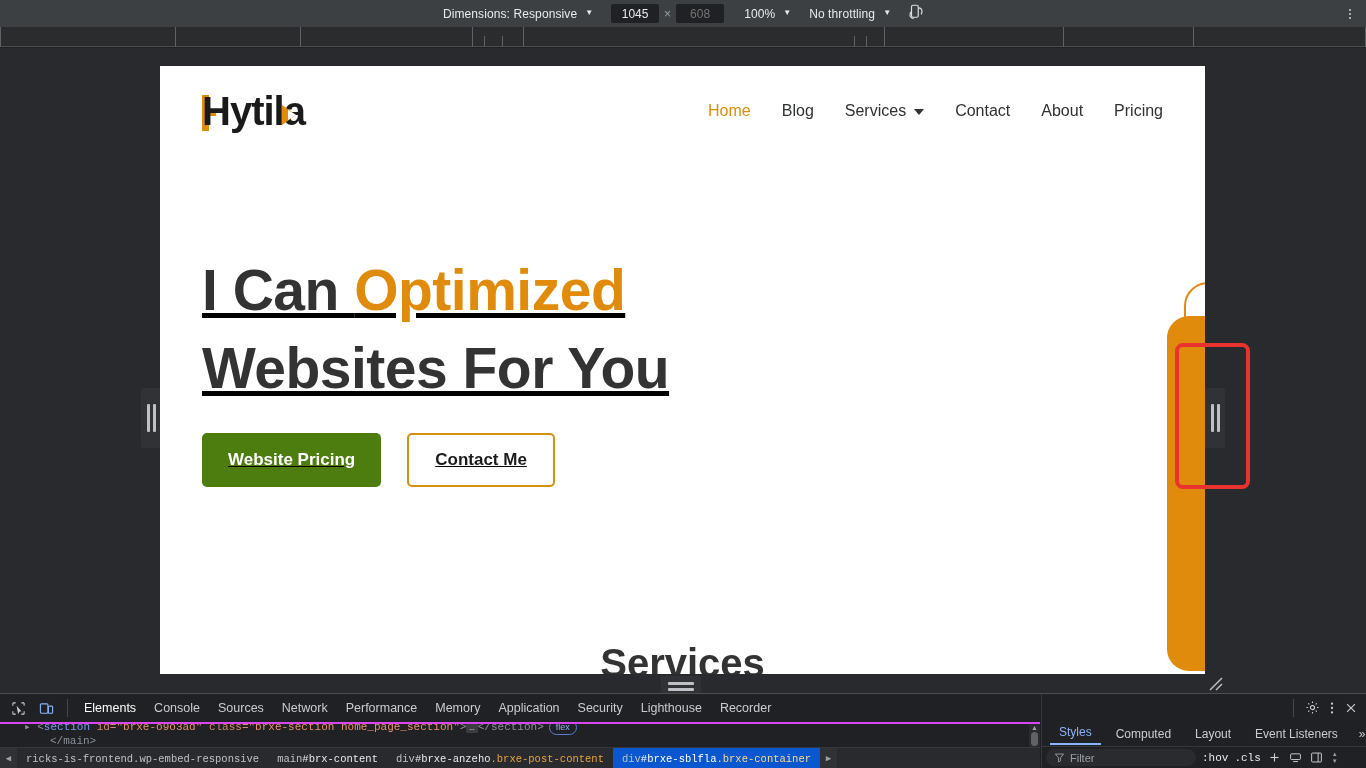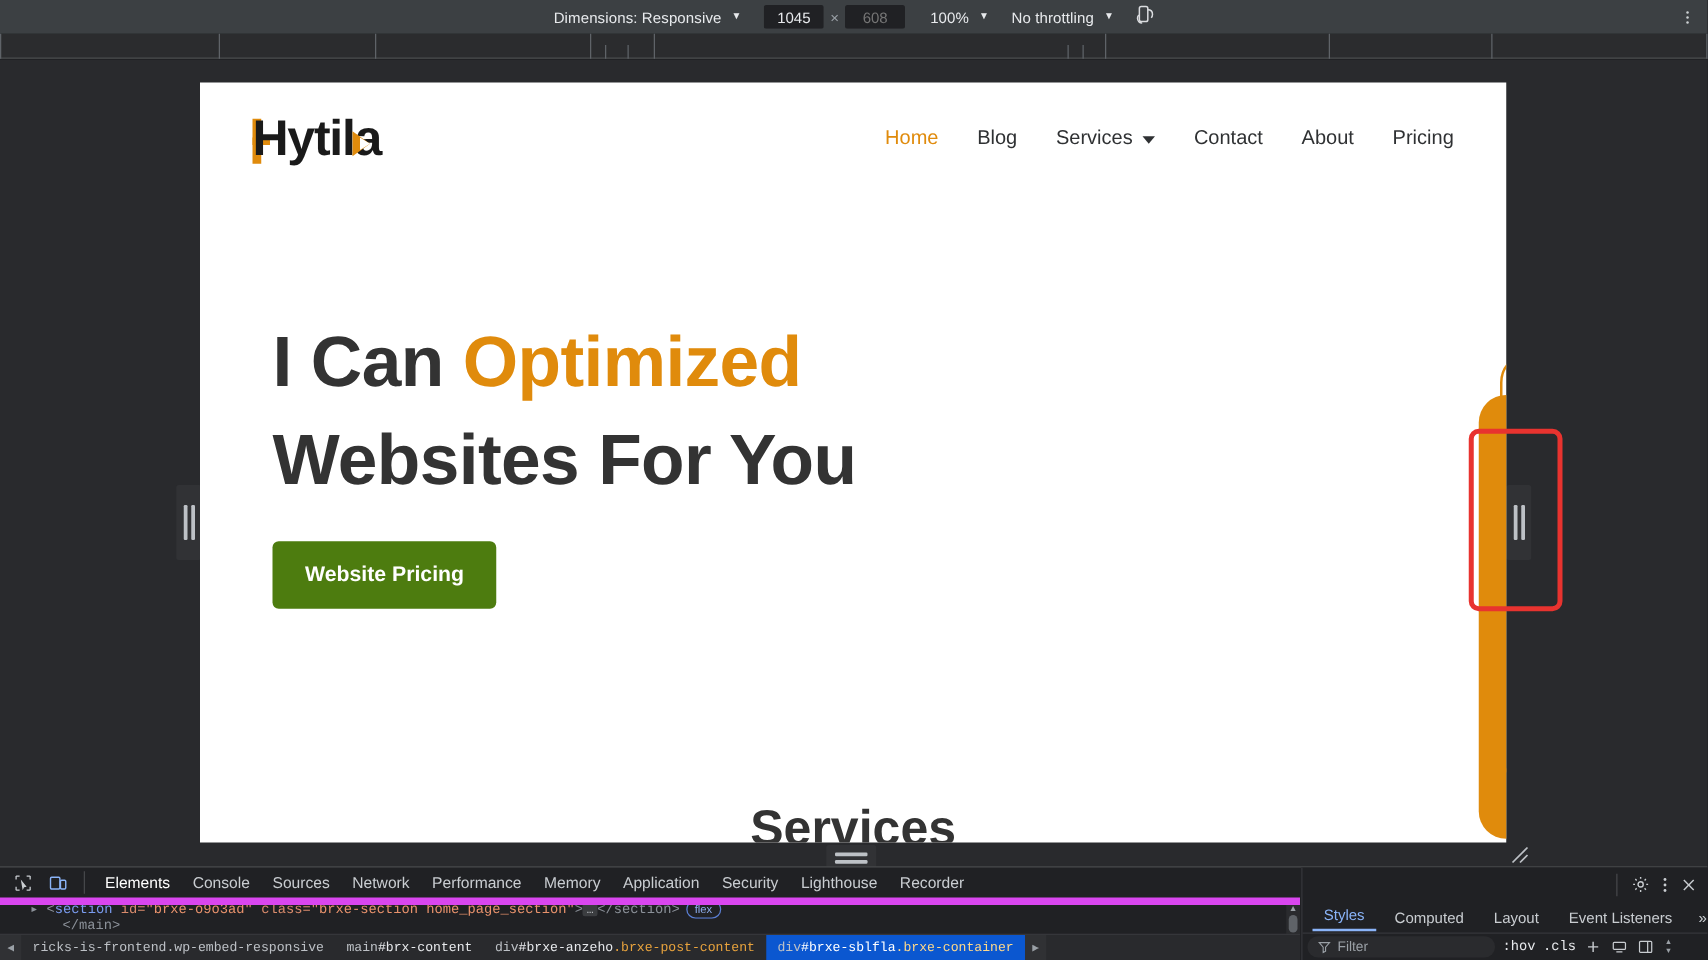--- a/index.html
+++ b/index.html
@@ -119,22 +119,22 @@
     font-size: 16px; color: #2f3133; cursor: pointer; display: flex; align-items: center; gap: 8px;
     white-space: nowrap;
   }
   #main-nav .nav-item.active { color: #e08b0c; }
   .nav-caret {
     width: 0; height: 0; border-left: 5px solid transparent; border-right: 5px solid transparent;
     border-top: 6px solid #2f3133; margin-top: 2px;
   }
 
   #hero {
-    position: absolute; left: 16px; top: 90px; width: 1045px; height: 470px;
-    display: flex; padding: 0 42px;
+    position: absolute; left: 0; top: 90px; width: 1045px; height: 470px;
+    display: flex; padding: 0 42px; text-decoration: underline;
   }
   #hero-left { width: 520px; padding-top: 96px; }
   #hero-title {
     font-size: 57px; line-height: 1.36; font-weight: 700; color: #333333;
     letter-spacing: -.5px;
   }
   #hero-title .accent { color: #e08b0c; }
   #hero-sub {
     margin-top: 20px; font-size: 17px; line-height: 2.1; color: #3c4043; max-width: 350px;
   }
@@ -169,21 +169,21 @@
   }
 
   
   #devtools {
     position: absolute; left: 0; top: 693px; width: 1366px; height: 75px;
     background: #202124; border-top: 1px solid #4a4c4e;
   }
   #dt-main { position: absolute; left: 0; top: 0; width: 1040px; height: 75px; }
   #dt-tabbar {
     height: 30px; display: flex; align-items: center; gap: 0;
-    border-bottom: 6px solid #d946ef; padding-left: 4px;
+    border-bottom: 2px solid #d946ef; padding-left: 4px;
   }
   .dt-icon-btn {
     width: 26px; height: 24px; display: flex; align-items: center; justify-content: center;
     cursor: pointer; margin: 0 1px;
   }
   .dt-vsep { width: 1px; height: 18px; background: #45474a; margin: 0 7px; }
   .dt-tab {
     font-size: 12.5px; color: #c9cdd1; padding: 4px 9px; cursor: pointer; white-space: nowrap;
   }
   .dt-tab.selected { color: #ffffff; }
@@ -358,20 +358,21 @@
     </div>
 
     <div id="hero">
       <div id="hero-left">
         <h1 id="hero-title">
           <span>I Can </span><span class="accent">Optimized</span><br>
           <span>Websites For You</span>
         </h1>
         <div id="hero-actions">
           <button id="btn-pricing">Website Pricing</button>
+          <button id="btn-contact">Contact Me</button>
         </div>
       </div>
 
       <div id="hero-right">
         <div id="shape-outline"></div>
         <div id="shape-solid"></div>
 
         <div id="person">
           
           

